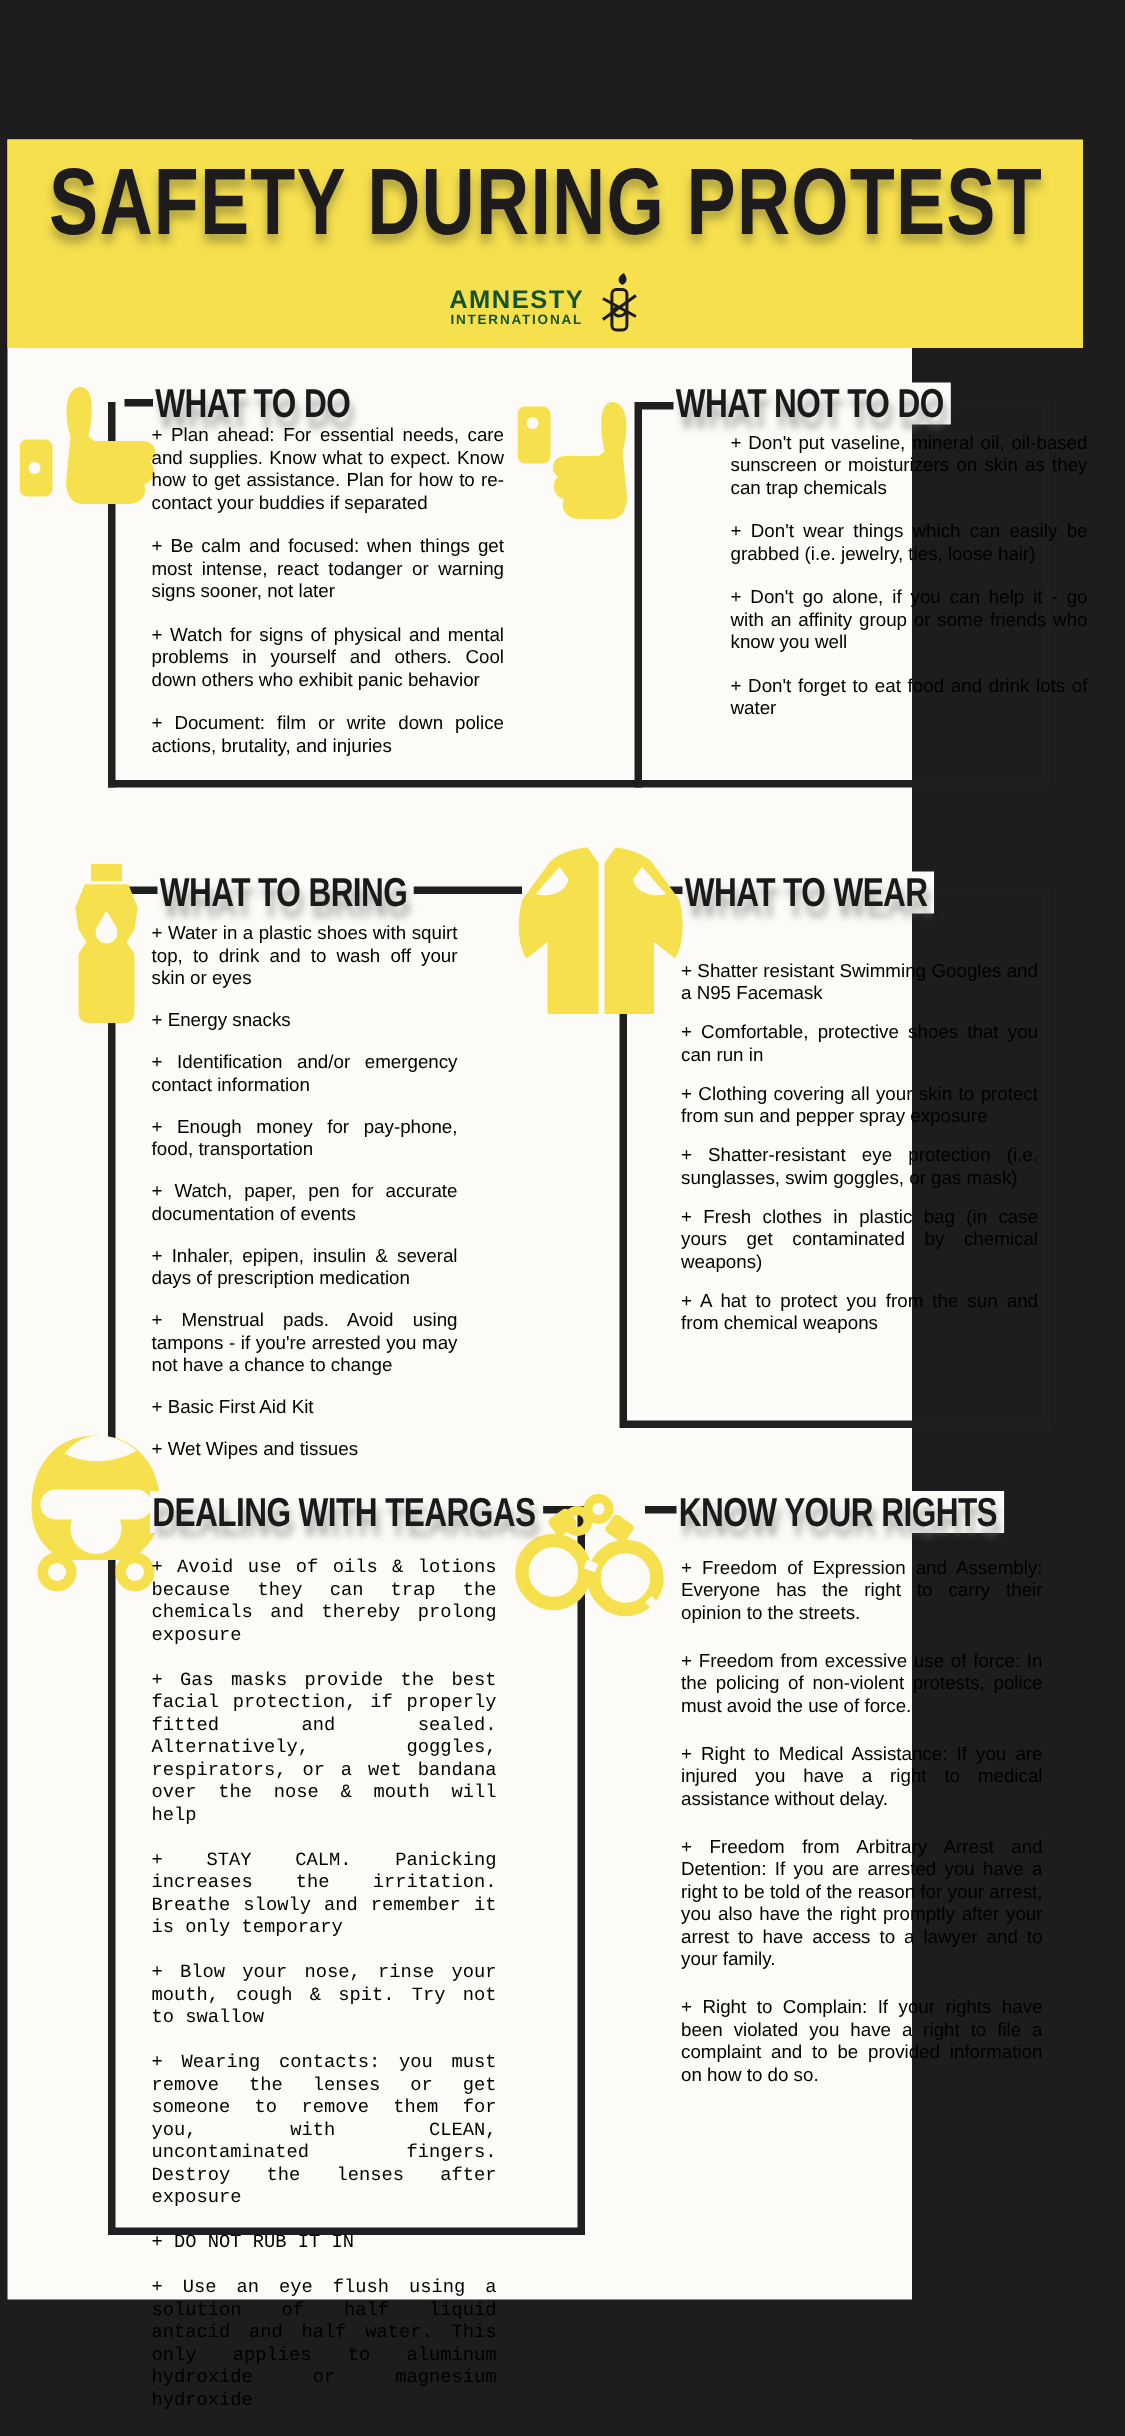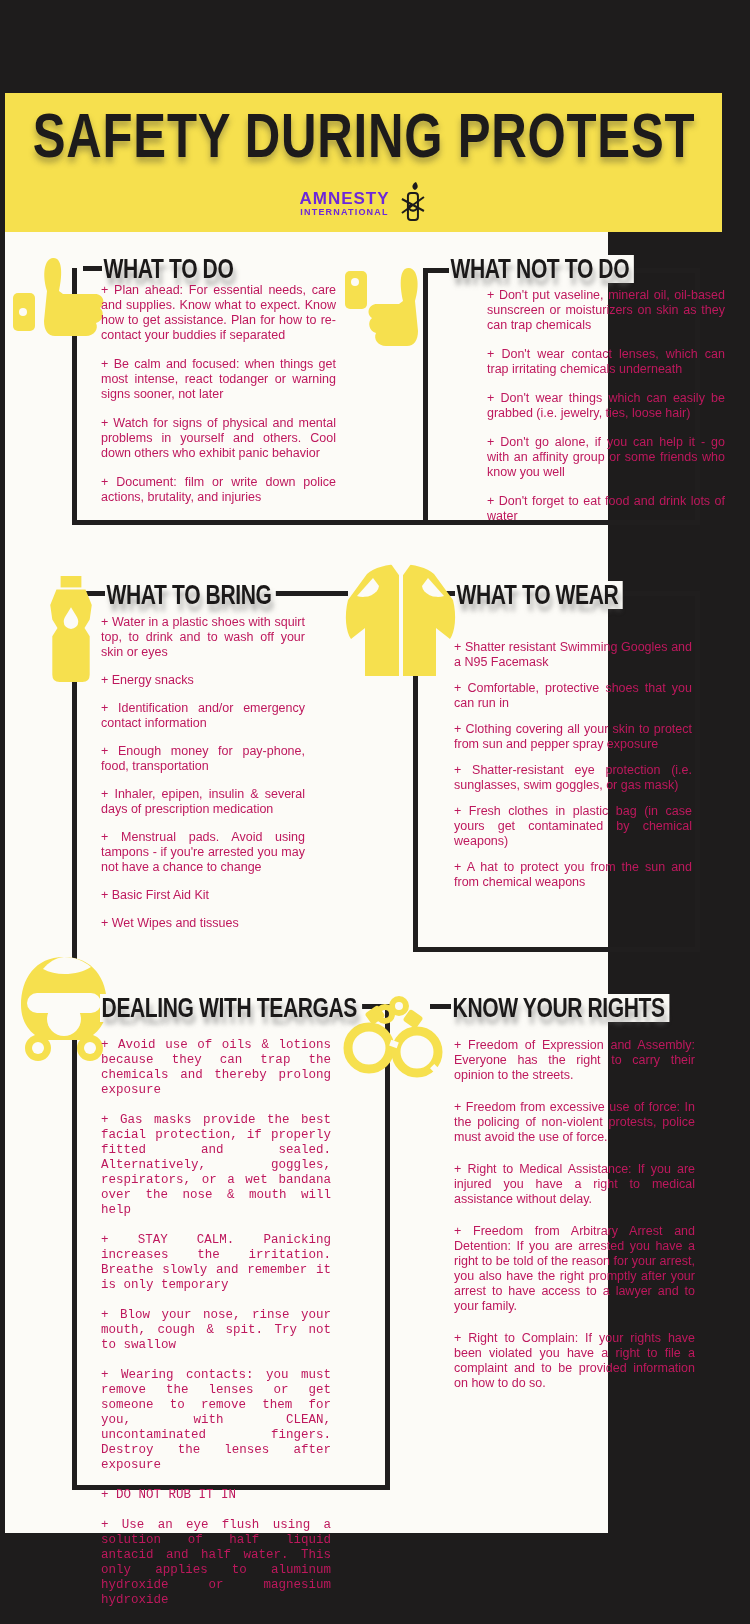--- a/index.html
+++ b/index.html
@@ -6,30 +6,30 @@
   .page{position:relative;width:750px;height:1624px;background:#1e1c1c;overflow:hidden;
         font-family:"Liberation Sans","DejaVu Sans",sans-serif;}
   .poster{position:absolute;left:5px;top:93px;width:603px;height:1440px;background:#fcfbf7;}
   .band{position:absolute;left:0;top:0;width:717px;height:139px;background:#f6e04e;}
   .main-title{position:absolute;left:50%;top:6px;white-space:nowrap;
       font-size:63px;font-weight:bold;color:#1d1b1b;letter-spacing:1px;
       transform:translateX(-50%) scaleX(0.78);transform-origin:center top;
       text-shadow:0 5px 7px rgba(40,40,40,0.35);}
   .logo-row{position:absolute;left:50%;top:88px;transform:translateX(-50%);
       display:flex;align-items:center;gap:8px;}
-  .logo-text{text-align:center;color:#6d28d9;}
+  .logo-text{text-align:center;color:#14532d;}
   .logo-l1{font-size:17px;font-weight:bold;letter-spacing:1px;line-height:17px;}
   .logo-l2{font-size:9px;font-weight:bold;letter-spacing:1.2px;line-height:11px;}
   .box{position:absolute;border:5px solid #201e1e;box-sizing:border-box;}
   .line{position:absolute;background:#201e1e;}
   .sec-title{position:absolute;background:#fcfbf7;padding:1px 6px 1px 2px;white-space:nowrap;
       font-size:27px;font-weight:bold;color:#1b1919;letter-spacing:-0.5px;line-height:26px;
       transform:scaleX(0.78);transform-origin:left center;
       text-shadow:3px 7px 6px rgba(110,110,110,0.55);}
-  .sec-text{position:absolute;color:#be185d;font-size:12.5px;line-height:15px;}
+  .sec-text{position:absolute;color:#000000;font-size:12.5px;line-height:15px;}
   .sec-text p{margin:0 0 13px 0;text-align:justify;}
   .t-do p,.t-notdo p{margin-bottom:14px;}
   .t-wear p{margin-bottom:11px;}
   .t-gas p{margin-bottom:15px;}
   .t-kyr p{margin-bottom:17px;}
   .icon{position:absolute;}
 </style>
 </head>
 <body>
 
@@ -131,30 +131,30 @@
     <div class="sec-title" style="left:446px;top:901px;">KNOW YOUR RIGHTS</div>
 
     <div class="sec-text t-do" style="left:96px;top:190px;width:235px;">
         <p>+ Plan ahead: For essential needs, care and supplies. Know what to expect. Know how to get assistance. Plan for how to re-contact your buddies if separated</p>
         <p>+ Be calm and focused: when things get most intense, react todanger or warning signs sooner, not later</p>
         <p>+ Watch for signs of physical and mental problems in yourself and others. Cool down others who exhibit panic behavior</p>
         <p>+ Document: film or write down police actions, brutality, and injuries</p>
       </div>
     <div class="sec-text t-notdo" style="left:446px;top:195px;width:238px;margin-left:36px;">
         <p>+ Don't put vaseline, mineral oil, oil-based sunscreen or moisturizers on skin as they can trap chemicals</p>
-        <p>+ Don't wear contact lenses, which can trap irritating chemicals underneath</p>
         <p>+ Don't wear things which can easily be grabbed (i.e. jewelry, ties, loose hair)</p>
         <p>+ Don't go alone, if you can help it - go with an affinity group or some friends who know you well</p>
         <p>+ Don't forget to eat food and drink lots of water</p>
       </div>
     <div class="sec-text" style="left:96px;top:522px;width:204px;">
         <p>+ Water in a plastic shoes with squirt top, to drink and to wash off your skin or eyes</p>
         <p>+ Energy snacks</p>
         <p>+ Identification and/or emergency contact information</p>
         <p>+ Enough money for pay-phone, food, transportation</p>
+        <p>+ Watch, paper, pen for accurate documentation of events</p>
         <p>+ Inhaler, epipen, insulin &amp; several days of prescription medication</p>
         <p>+ Menstrual pads. Avoid using tampons - if you're arrested you may not have a chance to change</p>
         <p>+ Basic First Aid Kit</p>
         <p>+ Wet Wipes and tissues</p>
       </div>
     <div class="sec-text t-wear" style="left:449px;top:547px;width:238px;">
         <p>+ Shatter resistant Swimming Googles and a N95 Facemask</p>
         <p>+ Comfortable, protective shoes that you can run in</p>
         <p>+ Clothing covering all your skin to protect from sun and pepper spray exposure</p>
         <p>+ Shatter-resistant eye protection (i.e. sunglasses, swim goggles, or gas mask)</p>

